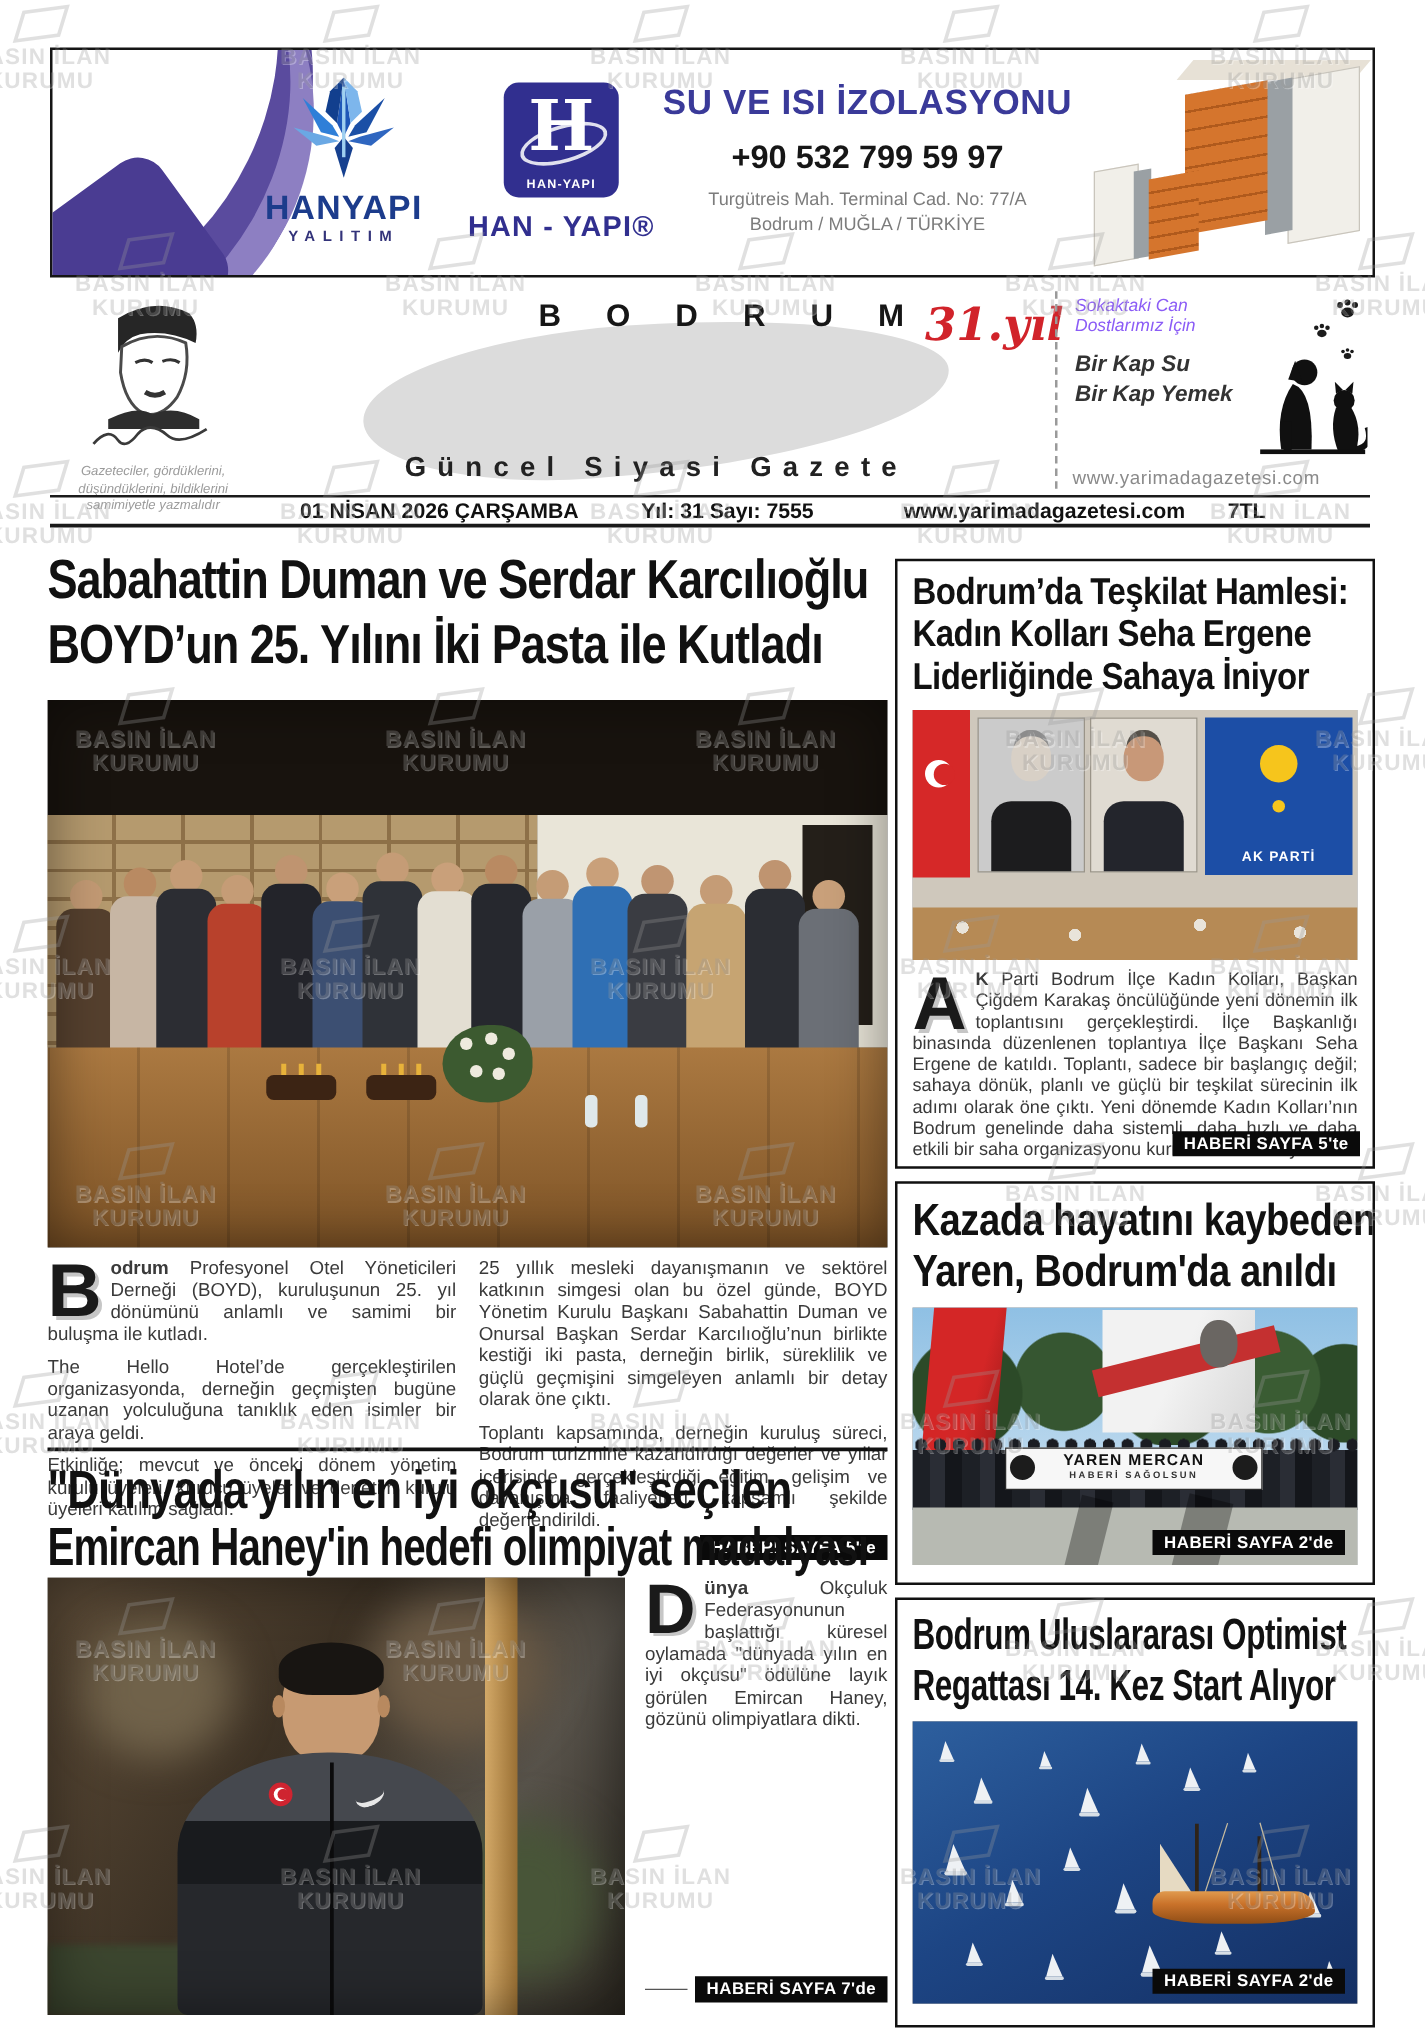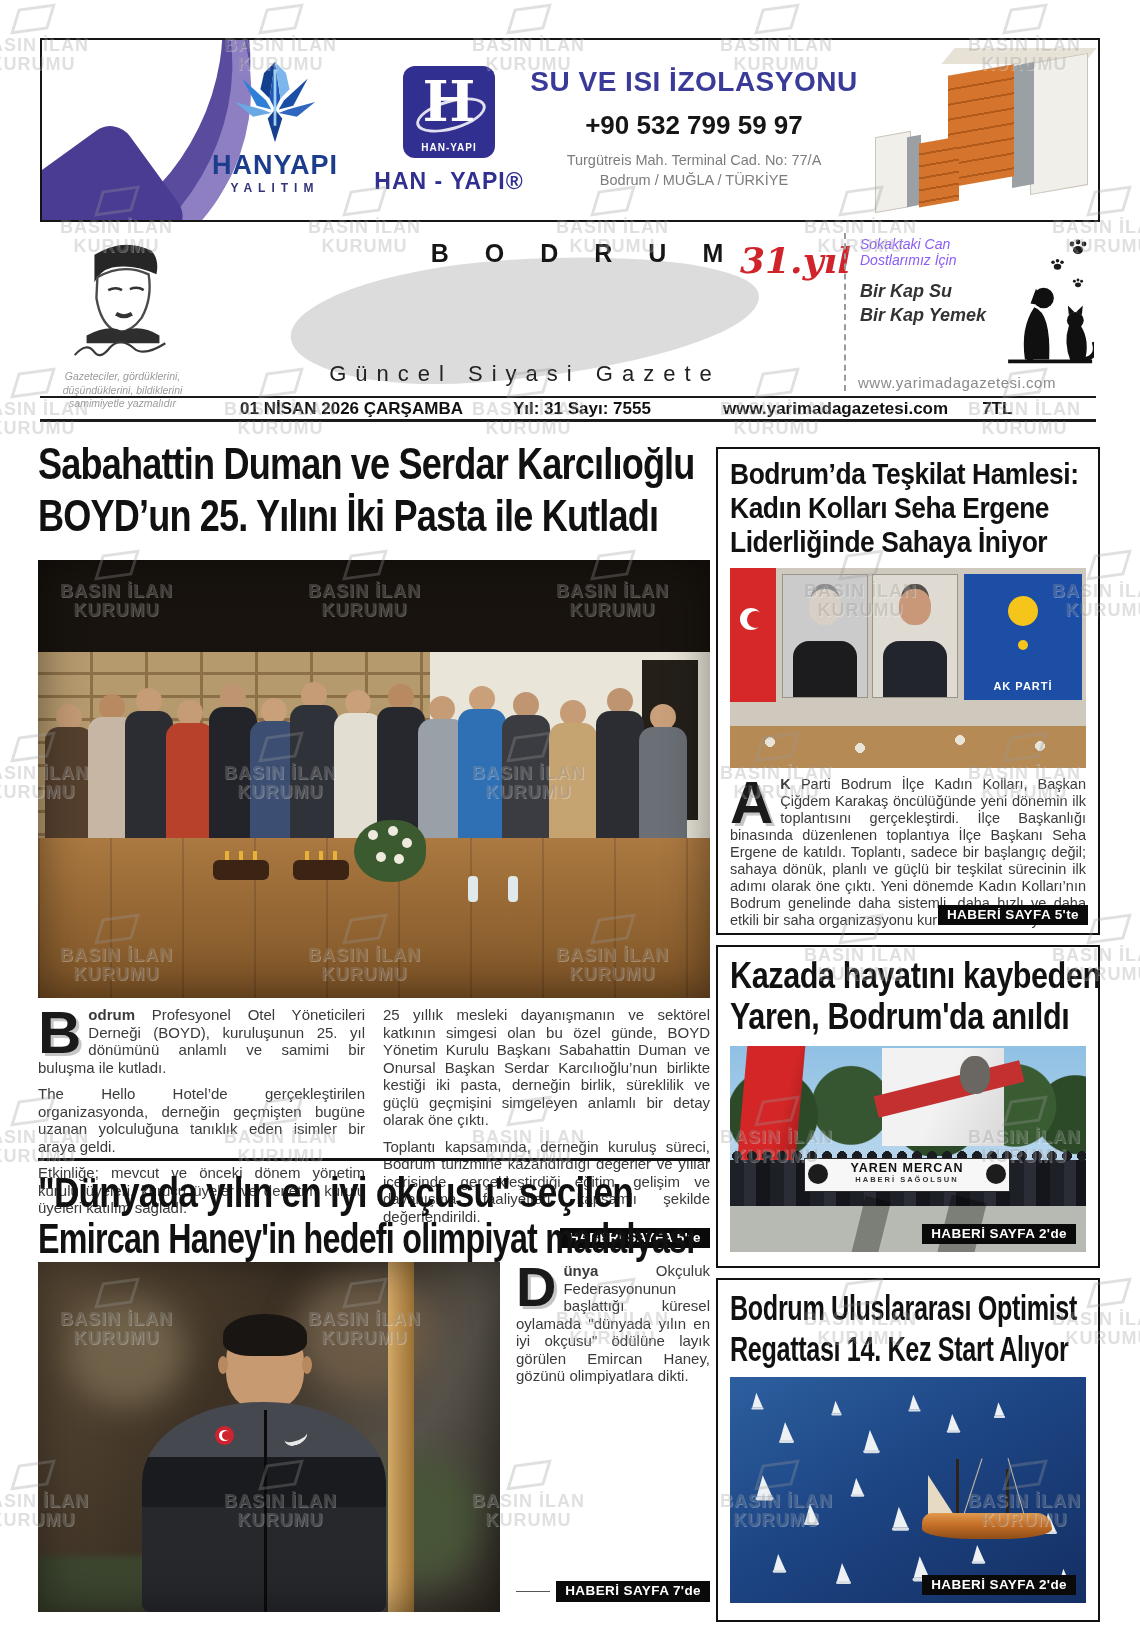--- a/index.html
+++ b/index.html
@@ -53,21 +53,21 @@
   .ata .quote{font-style:italic;font-size:10.5px;color:#9b9b9b;line-height:1.3;white-space:pre-line;margin-top:5px;}
   .map-blob{position:absolute;left:250px;top:26px;width:470px;height:120px;background:#dcdcdc;
       border-radius:46% 54% 62% 38% / 52% 44% 56% 48%;transform:rotate(-4deg);}
   .region{position:absolute;left:320px;top:6px;width:470px;text-align:center;font-weight:bold;
       font-size:25px;letter-spacing:36px;color:#161616;}
   .paper-title{position:absolute;left:150px;top:-6px;width:670px;text-align:center;
       font-family:"DejaVu Serif",serif;font-style:italic;font-weight:bold;font-size:126px;
       line-height:1.05;color:#d1232a;}
   .years{position:absolute;left:700px;top:6px;font-family:"DejaVu Serif",serif;font-style:italic;
       font-weight:bold;font-size:36px;color:#d1232a;text-align:center;}
-  .subtitle{position:absolute;left:230px;top:128px;width:510px;text-align:center;font-weight:normal;
+  .subtitle{position:absolute;left:230px;top:128px;width:510px;text-align:center;font-weight:bold;
       font-size:22px;letter-spacing:9px;color:#222;}
   .promo{position:absolute;right:0;top:0;width:252px;height:158px;border-left:2px dashed #9a9a9a;padding:4px 8px 2px 14px;box-sizing:border-box;}
   .promo .scr{font-family:Liberation Sans, sans-serif;font-style:italic;font-size:14px;color:#8b5cf6;line-height:1.12;}
   .promo .paws{position:absolute;right:4px;top:4px;width:46px;height:60px;}
   .promo .paws svg{position:absolute;}
   .promo .bowls{margin-top:12px;font-weight:bold;font-style:italic;font-size:18px;color:#333;line-height:1.3;}
   .promo .dogcat{position:absolute;right:2px;bottom:24px;}
   .promo .site{position:absolute;left:12px;bottom:0px;font-size:15px;color:#8a8a8a;letter-spacing:.5px;}
 
   

